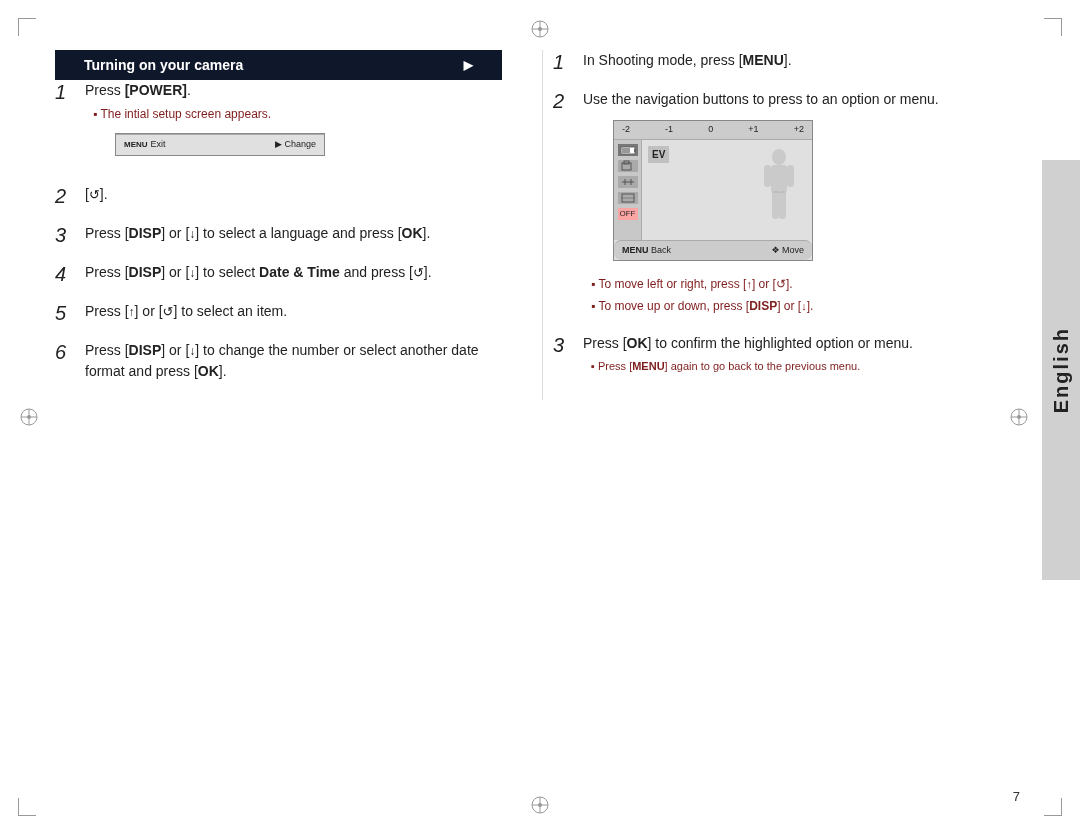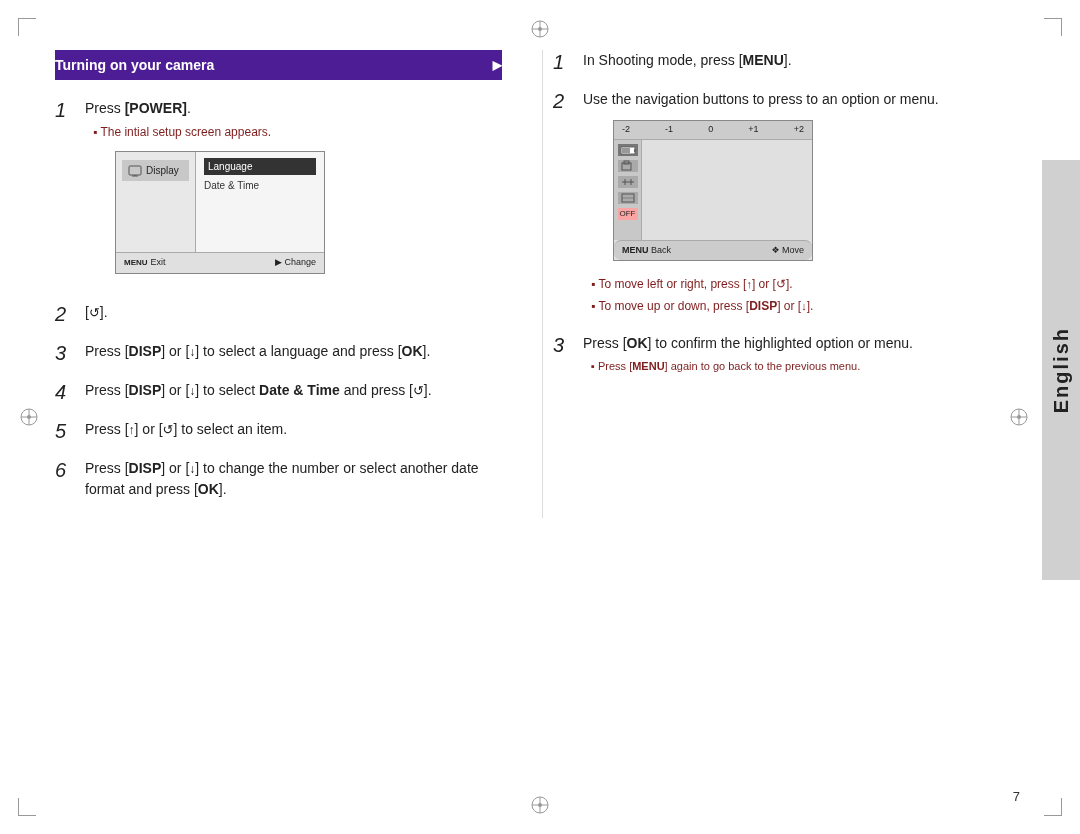--- a/index.html
+++ b/index.html
@@ -82,26 +82,25 @@
     .col-right {
       flex: 1;
       padding-left: 10px;
       border-left: 1px solid #ddd;
     }
 
     
     .section-header {
       display: flex;
       align-items: center;
-      background: #4c1d95;
+      background: #0f172a;
       color: #fff;
-      padding: 7px 0;
+      padding: 7px 29px;
       font-weight: bold;
       font-size: 14px;
-      margin-bottom: 18px;
     }
     .section-header .arrow {
       margin-left: auto;
       font-size: 12px;
     }
     .section-header .square {
       margin-left: auto;
       width: 10px;
       height: 10px;
       background: #fff;
@@ -339,36 +338,20 @@
         <span class="arrow">▶</span>
       </div>
 
       <div class="step">
         <span class="step-num"><em>1</em></span>
         <div class="step-content">
           <p>Press <span class="kbd">[POWER]</span>.</p>
           <p class="bullet">The intial setup screen appears.</p>
 
           <div class="camera-screen">
-            <div class="camera-screen-inner">
-              <div class="camera-left-panel">
-                <div class="camera-left-icon">
-                  <svg width="14" height="12" viewBox="0 0 14 12">
-                    <rect x="1" y="1" width="12" height="9" rx="1" stroke="#555" stroke-width="1" fill="none"></rect>
-                    <line x1="4" y1="11" x2="10" y2="11" stroke="#555" stroke-width="1"></line>
-                    <line x1="7" y1="10" x2="7" y2="11" stroke="#555" stroke-width="1"></line>
-                  </svg>
-                  <span>Display</span>
-                </div>
-              </div>
-              <div class="camera-right-panel">
-                <div class="camera-menu-item active">Language</div>
-                <div class="camera-menu-item">Date &amp; Time</div>
-              </div>
-            </div>
             <div class="camera-footer">
               <div class="camera-footer-left">
                 <span style="font-weight:bold;font-size:8px;">MENU</span>
                 <span> Exit</span>
               </div>
               <span>▶ Change</span>
             </div>
           </div>
         </div>
       </div>
@@ -454,20 +437,32 @@
                     </svg>
                 </div>
                 <div class="ev-icon-item">
                   <svg width="14" height="10" viewBox="0 0 14 10">
                       <rect x="1" y="1" width="12" height="8" fill="none" stroke="#555" stroke-width="1"></rect>
                       <line x1="1" y1="5" x2="13" y2="5" stroke="#555" stroke-width="0.5"></line>
                     </svg>
                 </div>
                 <div class="ev-icon-item" style="font-size:8px;background:#fca5a5;">OFF</div>
               </div>
+              <div class="ev-main">
+                <div class="ev-label">EV</div>
+
+                <svg width="50" height="85" viewBox="0 0 50 85">
+                  <ellipse cx="25" cy="10" rx="7" ry="8" fill="#aaa" opacity="0.4"></ellipse>
+                  <rect x="17" y="18" width="16" height="28" rx="3" fill="#aaa" opacity="0.4"></rect>
+                  <rect x="10" y="18" width="7" height="22" rx="3" fill="#aaa" opacity="0.4"></rect>
+                  <rect x="33" y="18" width="7" height="22" rx="3" fill="#aaa" opacity="0.4"></rect>
+                  <rect x="18" y="44" width="7" height="28" rx="3" fill="#aaa" opacity="0.4"></rect>
+                  <rect x="25" y="44" width="7" height="28" rx="3" fill="#aaa" opacity="0.4"></rect>
+                </svg>
+              </div>
             </div>
             <div class="ev-footer">
               <div>
                 <span style="font-weight:bold;">MENU</span> Back
               </div>
               <div>❖ Move</div>
             </div>
           </div>
 
           <p class="bullet">To move left or right, press [<span style="font-size:11px;">↑</span>] or [<span style="font-family:serif;font-size:12px;">↺</span>].</p>

